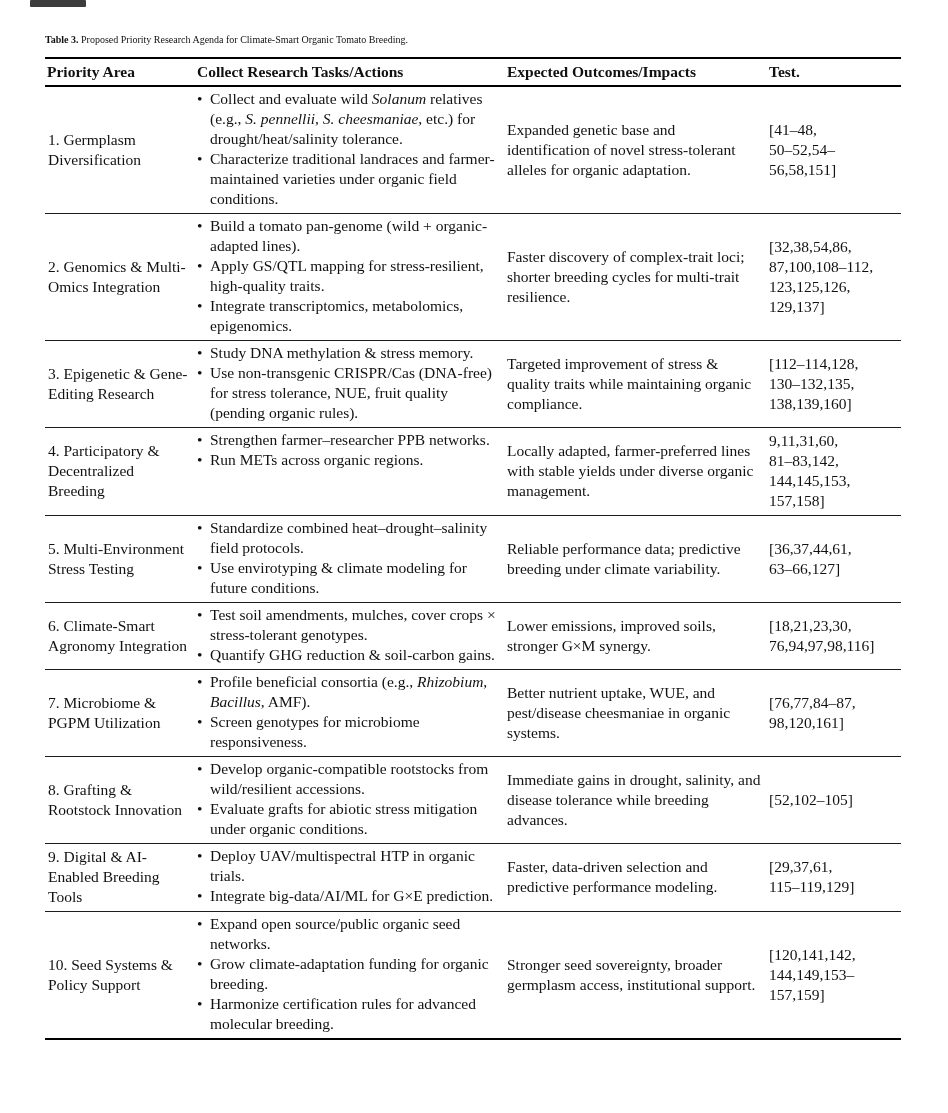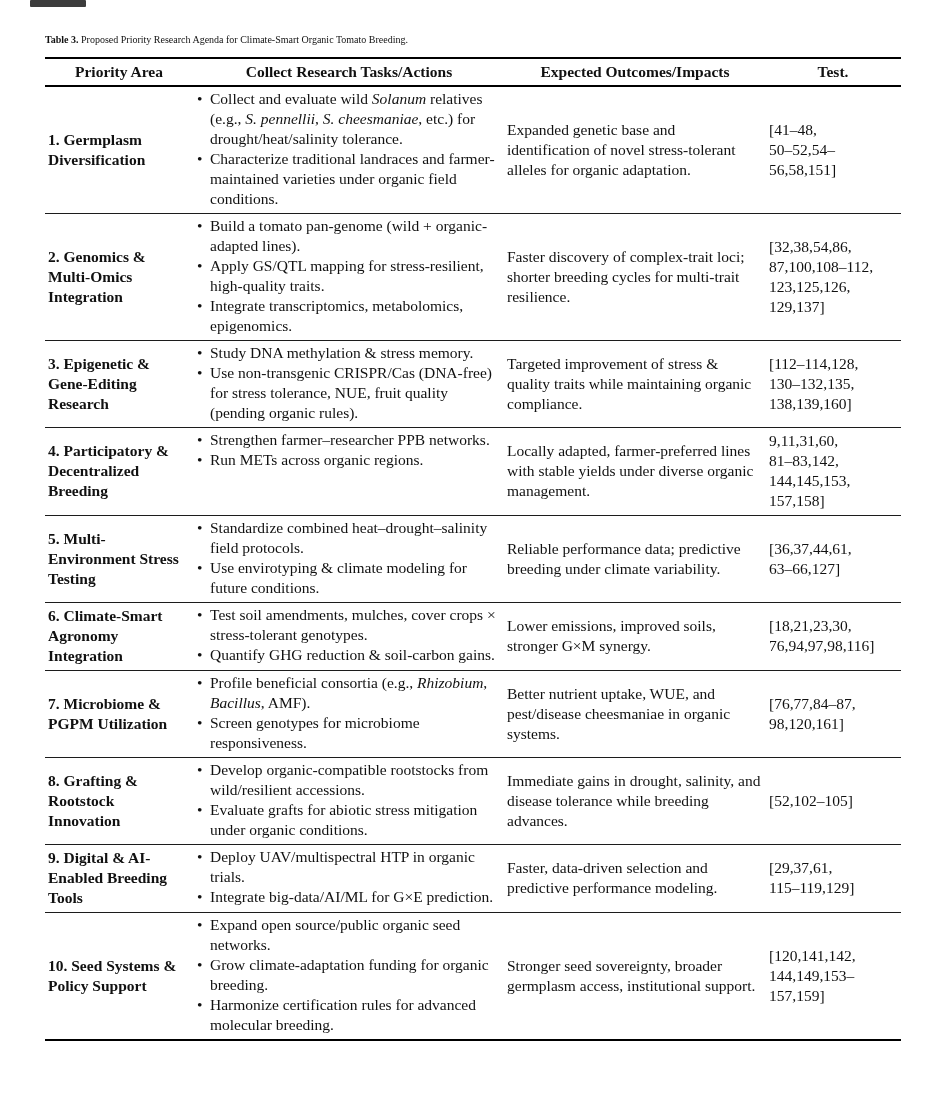--- a/index.html
+++ b/index.html
@@ -28,35 +28,35 @@
     border-collapse:collapse;
     table-layout:fixed;
     font-size:15.5px;
     line-height:20px;
   }
   col.c-area    { width:150px; }
   col.c-tasks   { width:310px; }
   col.c-outcome { width:262px; }
   col.c-refs    { width:134px; }
   thead th {
-    text-align:center;
+    text-align:left;
     font-weight:bold;
     font-size:15.5px;
     border-top:2px solid #000000;
     border-bottom:2px solid #000000;
     padding:3px 4px 3px 2px;
     vertical-align:middle;
   }
   tbody td {
     border-bottom:1px solid #1c1c1c;
     vertical-align:middle;
     padding:3px 6px 4px 2px;
   }
   tbody tr:last-child td { border-bottom:2px solid #000000; }
-  td.area    { padding-left:3px;font-weight:bold; }
+  td.area    { padding-left:3px; }
   td.tasks   { vertical-align:top; padding-right:0; padding-top:2px; }
   td.refs    { white-space:pre-line; }
   .task      { display:flex; }
   .bullet    { width:13px; flex:none; }
   .task-text { flex:1; }
   .task-text i { }
 </style>
 </head>
 <body>
 

